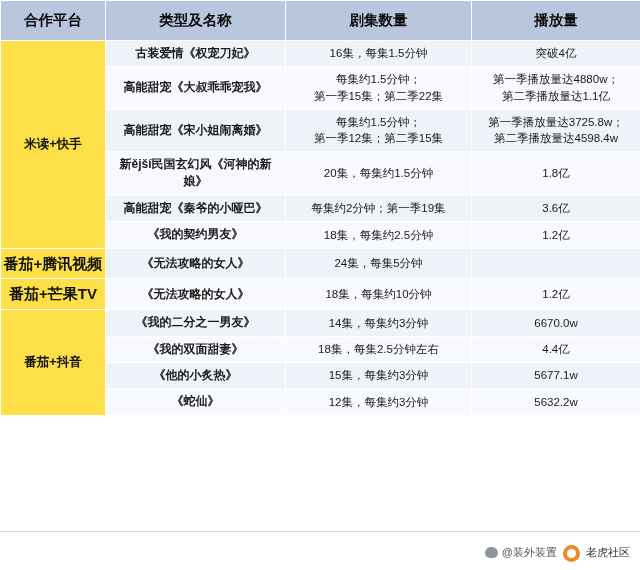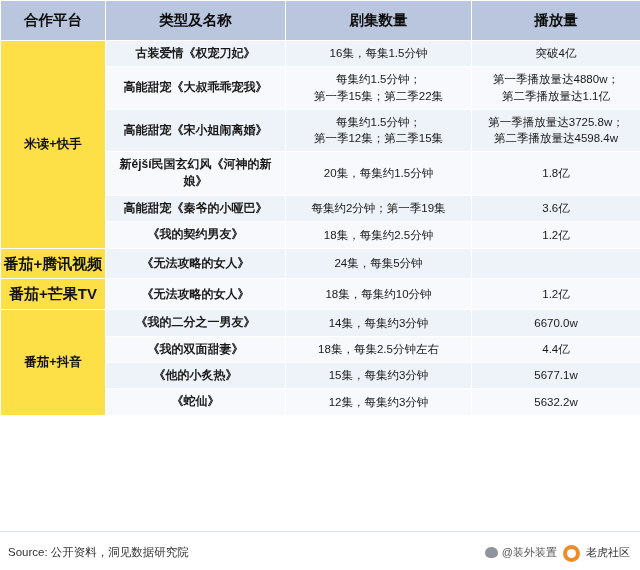--- a/index.html
+++ b/index.html
@@ -236,21 +236,20 @@
         <tr class="band-b">
           <td class="data name line">《蛇仙》</td>
           <td class="data line">12集，每集约3分钟</td>
           <td class="data line">5632.2w</td>
         </tr>
       </tbody>
   </table>
 
   <div class="footer-rule"></div>
 
-  <div class="source">Source: 公开资料，洞见数据研究院</div>
 
   <div class="brand">
     <span class="wechat">
       <span class="wechat-icon"></span>
       <span>@装外装置</span>
     </span>
     <span class="brand-logo"></span>
     <span class="brand-text">老虎社区</span>
   </div>
 </div>

